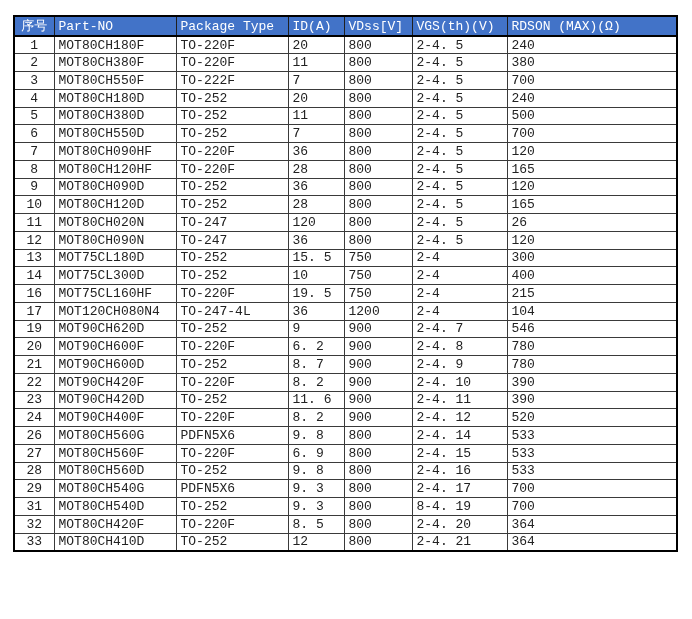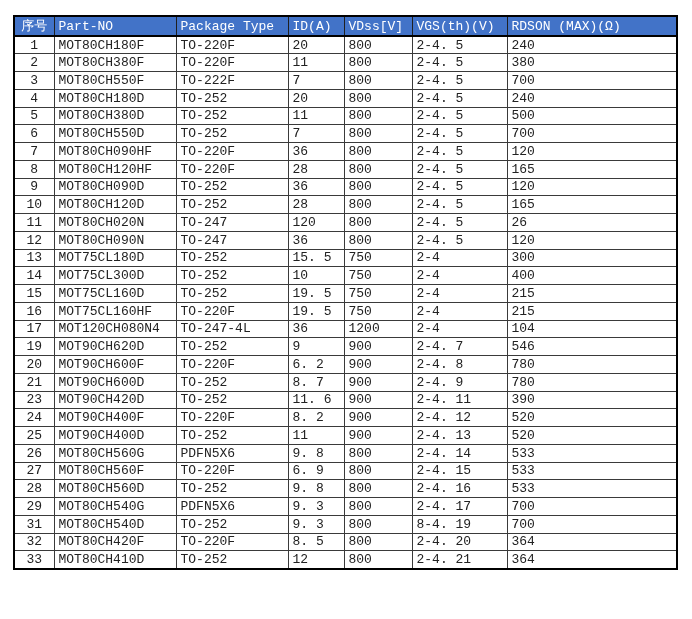--- a/index.html
+++ b/index.html
@@ -192,29 +192,20 @@
         <tr>
           <td class="c-idx">14</td>
           <td>MOT75CL300D</td>
           <td>TO-252</td>
           <td>10</td>
           <td>750</td>
           <td>2-4</td>
           <td>400</td>
         </tr>
         <tr>
-          <td class="c-idx">15</td>
-          <td>MOT75CL160D</td>
-          <td>TO-252</td>
-          <td>19. 5</td>
-          <td>750</td>
-          <td>2-4</td>
-          <td>215</td>
-        </tr>
-        <tr>
           <td class="c-idx">16</td>
           <td>MOT75CL160HF</td>
           <td>TO-220F</td>
           <td>19. 5</td>
           <td>750</td>
           <td>2-4</td>
           <td>215</td>
         </tr>
         <tr>
           <td class="c-idx">17</td>
@@ -246,44 +237,44 @@
         <tr>
           <td class="c-idx">21</td>
           <td>MOT90CH600D</td>
           <td>TO-252</td>
           <td>8. 7</td>
           <td>900</td>
           <td>2-4. 9</td>
           <td>780</td>
         </tr>
         <tr>
+          <td class="c-idx">22</td>
+          <td>MOT90CH420F</td>
+          <td>TO-220F</td>
+          <td>8. 2</td>
+          <td>900</td>
+          <td>2-4. 10</td>
+          <td>390</td>
+        </tr>
+        <tr>
           <td class="c-idx">23</td>
           <td>MOT90CH420D</td>
           <td>TO-252</td>
           <td>11. 6</td>
           <td>900</td>
           <td>2-4. 11</td>
           <td>390</td>
         </tr>
         <tr>
           <td class="c-idx">24</td>
           <td>MOT90CH400F</td>
           <td>TO-220F</td>
           <td>8. 2</td>
           <td>900</td>
           <td>2-4. 12</td>
-          <td>520</td>
-        </tr>
-        <tr>
-          <td class="c-idx">25</td>
-          <td>MOT90CH400D</td>
-          <td>TO-252</td>
-          <td>11</td>
-          <td>900</td>
-          <td>2-4. 13</td>
           <td>520</td>
         </tr>
         <tr>
           <td class="c-idx">26</td>
           <td>MOT80CH560G</td>
           <td>PDFN5X6</td>
           <td>9. 8</td>
           <td>800</td>
           <td>2-4. 14</td>
           <td>533</td>

